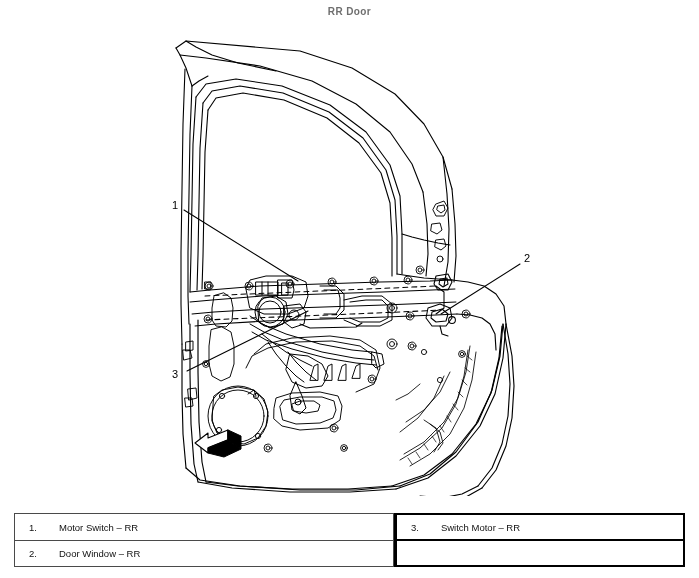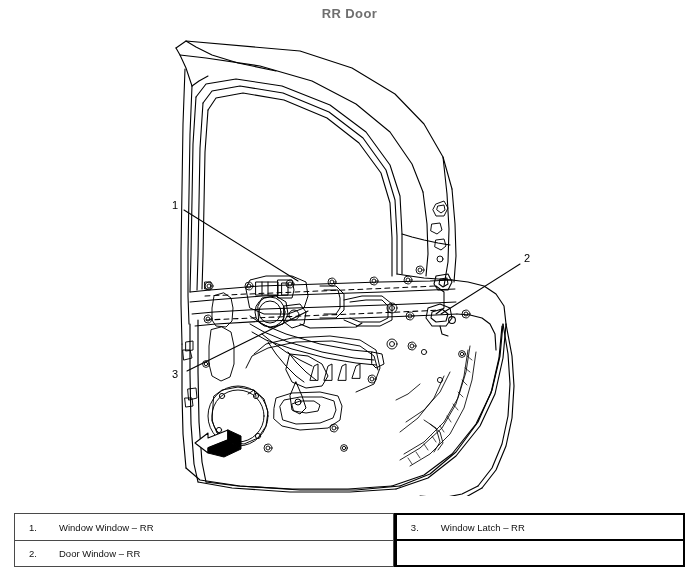--- a/index.html
+++ b/index.html
@@ -16,21 +16,21 @@
     overflow: hidden;
   }
 
   
   .page-title {
     position: absolute;
     top: 6px;
     left: 0;
     width: 699px;
     text-align: center;
-    font-size: 13px;
+    font-size: 10px;
     font-weight: bold;
     color: #6f6f6f;
     letter-spacing: 0.4px;
   }
 
   
   .figure {
     position: absolute;
     top: 24px;
     left: 0;
@@ -352,27 +352,27 @@
 
 </svg>
 </div>
 
 <table class="legend">
   <tbody>
     <tr>
       <td class="col-left cell-left">
         <div class="cell-inner">
           <span class="num">1.</span>
-          <span class="lbl">Window Window – RR</span>
+          <span class="lbl">Motor Switch – RR</span>
         </div>
       </td>
       <td class="col-right cell-right">
         <div class="cell-inner">
           <span class="num">3.</span>
-          <span class="lbl">Window Latch – RR</span>
+          <span class="lbl">Switch Motor – RR</span>
         </div>
       </td>
     </tr>
     <tr>
       <td class="col-left cell-left row2">
         <div class="cell-inner">
           <span class="num">2.</span>
           <span class="lbl">Door Window – RR</span>
         </div>
       </td>

